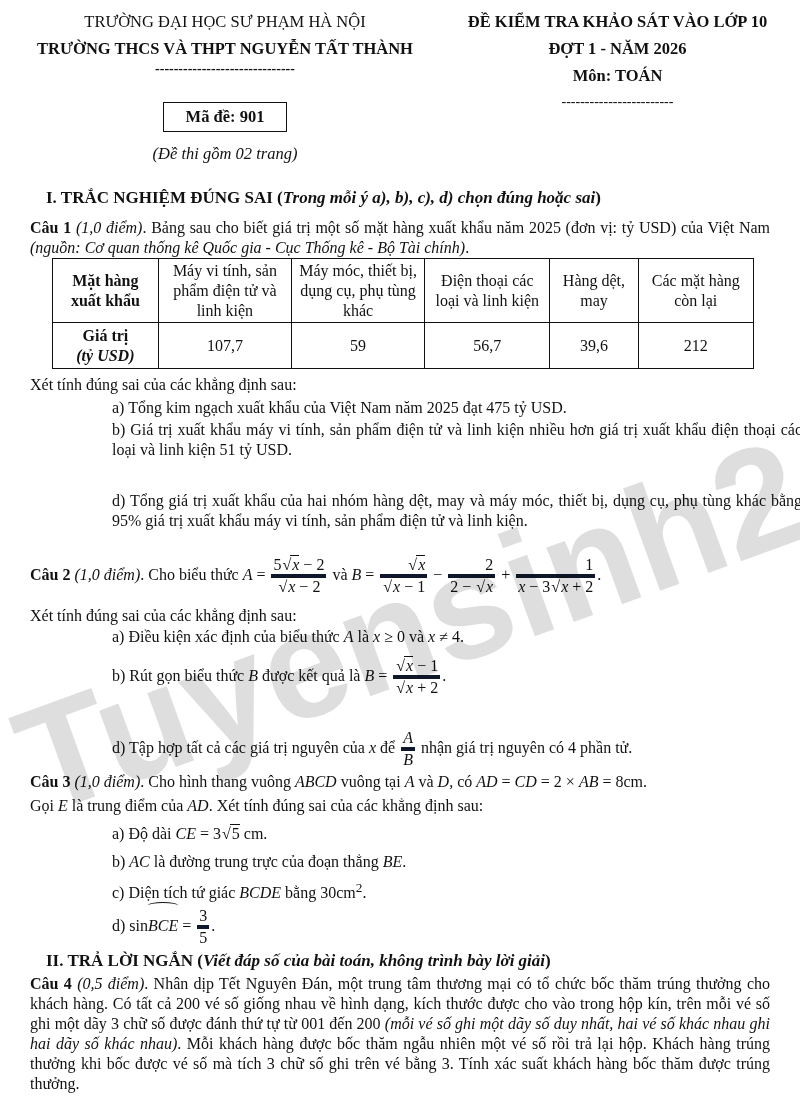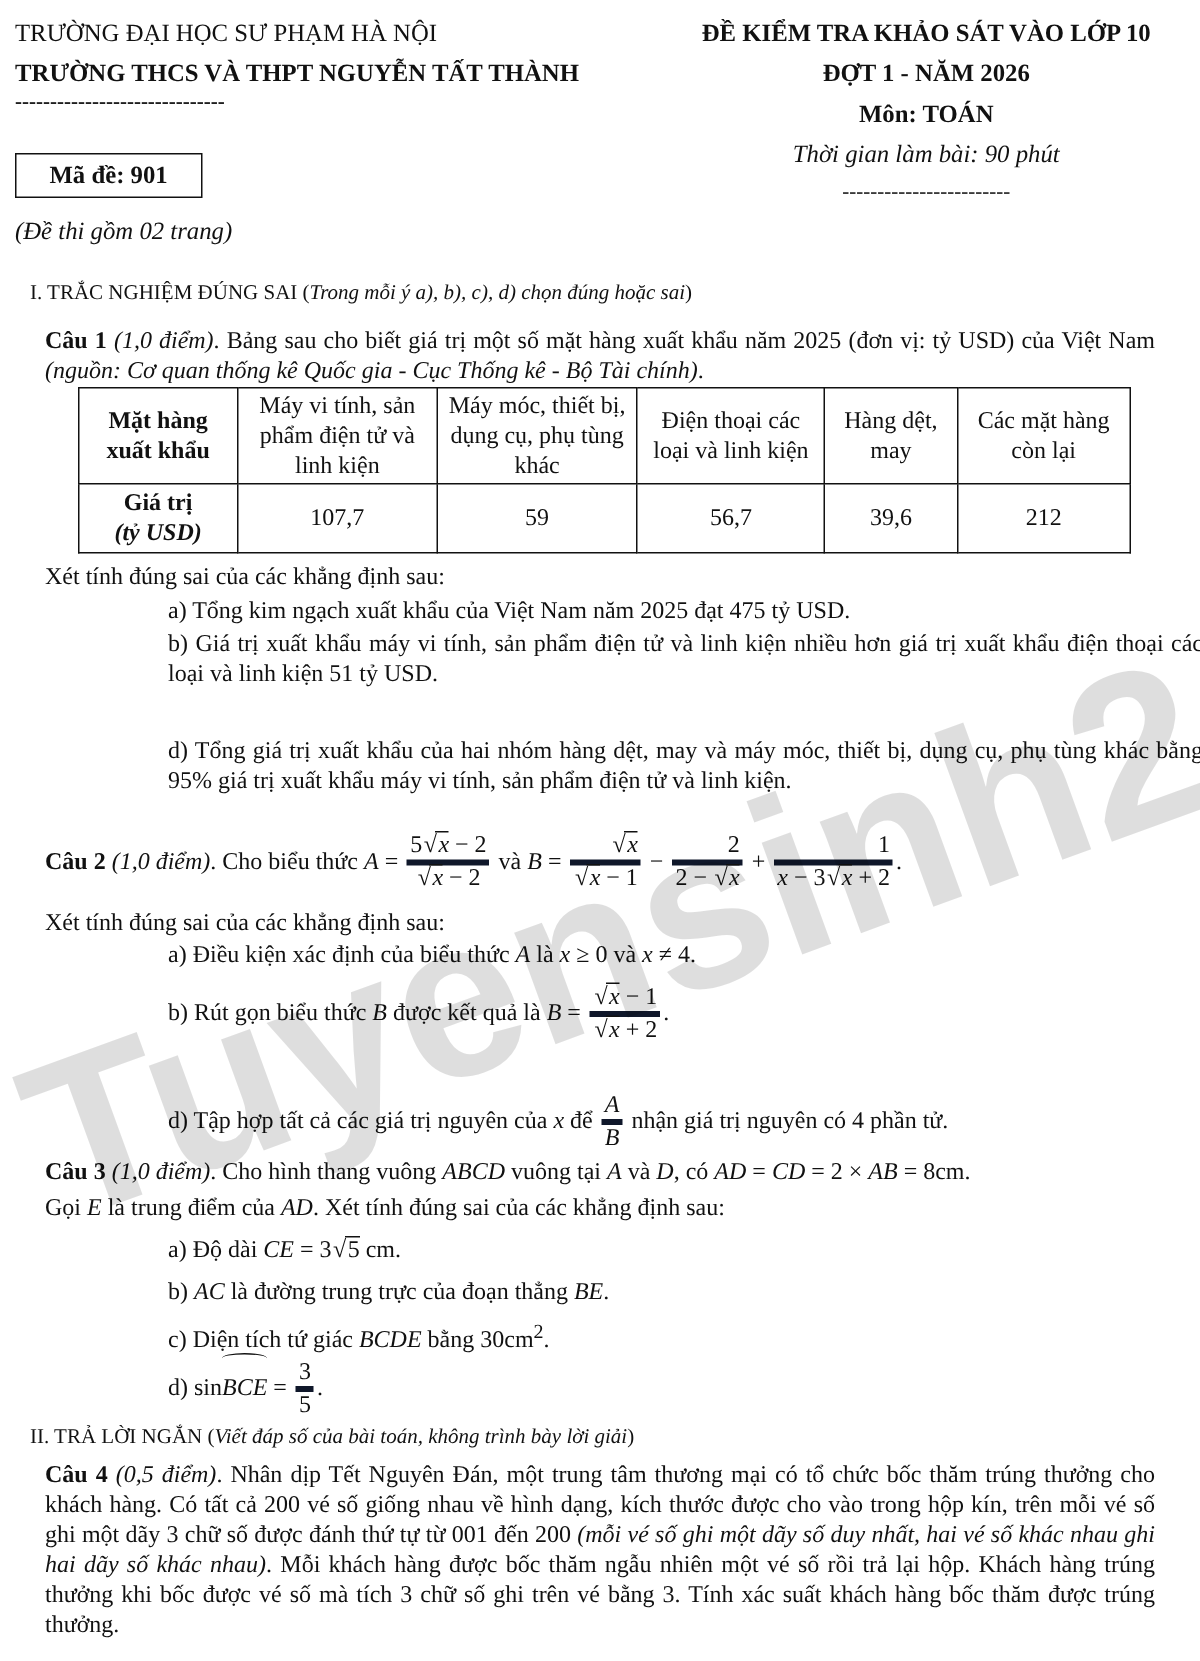--- a/index.html
+++ b/index.html
@@ -1,27 +1,27 @@
 <!DOCTYPE html>
 <html><head>
 <meta charset="utf-8">
 <style>
   html, body { margin:0; padding:0; background:#ffffff; }
   body { width:800px; height:1107px; overflow:hidden; position:relative;
          font-family:"Liberation Serif", "DejaVu Serif", serif; color:#111; font-size:16px; }
   .page { position:absolute; left:0; top:0; width:800px; height:1107px; }
-  .hdr-left { position:absolute; left:10px; top:8px; width:430px; }
+  .hdr-left { position:absolute; left:10px; top:8px; width:430px; text-align:center; }
   .hdr-right { position:absolute; left:440px; top:8px; width:355px; text-align:center; }
   .hdr-line { font-size:16.5px; line-height:27px; white-space:nowrap; }
   .bold { font-weight:bold; }
   .ital { font-style:italic; }
   .dashes { font-size:14px; line-height:14px; letter-spacing:0px; }
   .code-box { display:inline-block; border:1.5px solid #111; padding:4px 22px; font-weight:bold; font-size:16.5px; margin-top:26px; }
   .note { margin-top:12px; font-style:italic; font-size:16.5px; }
-  .section { position:absolute; left:20px; font-size:14px; font-weight:normal; white-space:nowrap; }
+  .section { position:absolute; left:46px; font-size:17px; font-weight:bold; white-space:nowrap; }
   .para { position:absolute; left:30px; width:740px; font-size:16px; line-height:20px; text-align:justify; }
   .item { position:absolute; left:80px; width:690px; font-size:16px; line-height:20px; text-align:justify;margin-left:32px; }
   table.tbl { position:absolute; left:52px; top:258px; width:702px; border-collapse:collapse; font-size:16px; }
   table.tbl td { border:1px solid #111; text-align:center; vertical-align:middle; line-height:20px; padding:1px 3px; }
   .frac { display:inline-flex; flex-direction:column; vertical-align:middle; text-align:center; line-height:18px; margin:0 2px; }
   .frac .num { border-bottom:4px solid #0f172a; padding:0 2px;text-align:right; }
   .frac .den { padding:0 2px; }
   .sqrt { border-top:1px solid #111; padding-left:1px; }
   .sqrt::before { content:"√"; margin-left:-9px; margin-right:1px; }
   .sq { display:inline-block; padding-left:9px; }
@@ -41,21 +41,20 @@
     <div class="hdr-line bold">TRƯỜNG THCS VÀ THPT NGUYỄN TẤT THÀNH</div>
     <div class="dashes bold">------------------------------</div>
     <div class="code-box">Mã đề: 901</div>
     <div class="note">(Đề thi gồm 02 trang)</div>
   </div>
 
   <div class="hdr-right">
     <div class="hdr-line bold">ĐỀ KIỂM TRA KHẢO SÁT VÀO LỚP 10</div>
     <div class="hdr-line bold">ĐỢT 1 - NĂM 2026</div>
     <div class="hdr-line bold">Môn: TOÁN</div>
-    <div class="hdr-line ital">Thời gian làm bài: 90 phút</div>
     <div class="dashes" style="margin-top:6px">------------------------</div>
   </div>
 
   <div class="section" style="top:188px">
     <span>I. TRẮC NGHIỆM ĐÚNG SAI (</span><span class="ital">Trong mỗi ý a), b), c), d) chọn đúng hoặc sai</span><span>)</span>
   </div>
 
   <div class="para" style="top:218px">
     <b>Câu 1</b> <i>(1,0 điểm)</i><span>. Bảng sau cho biết giá trị một số mặt hàng xuất khẩu năm 2025 (đơn vị: tỷ USD) của Việt Nam </span><i>(nguồn: Cơ quan thống kê Quốc gia - Cục Thống kê - Bộ Tài chính)</i><span>.</span>
   </div>

